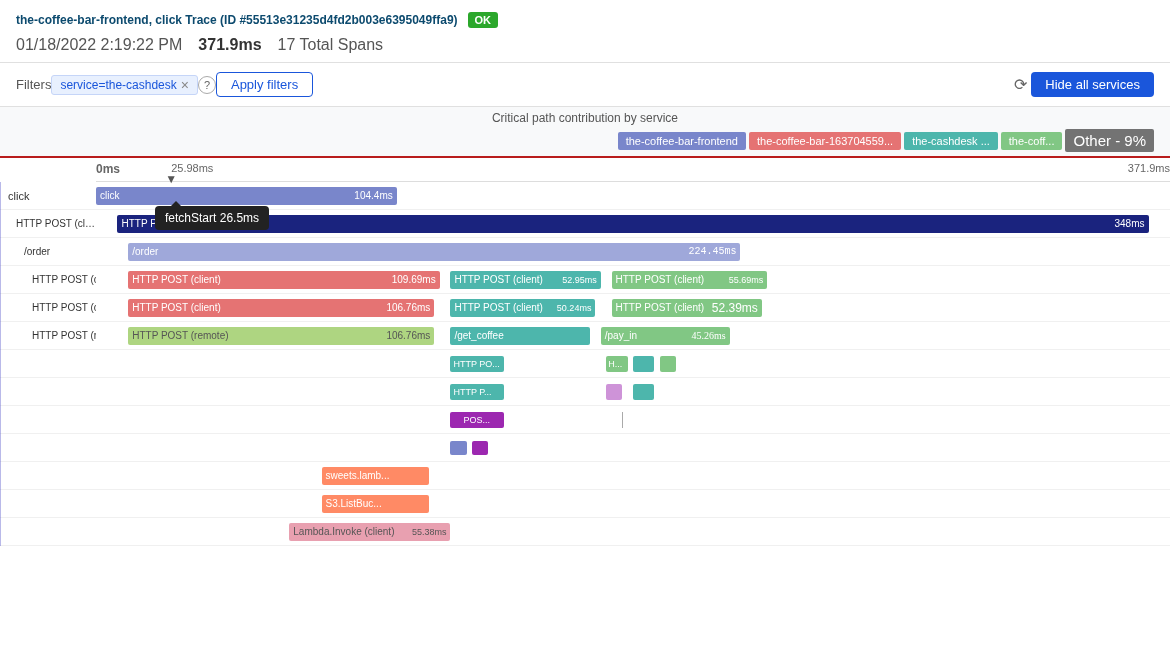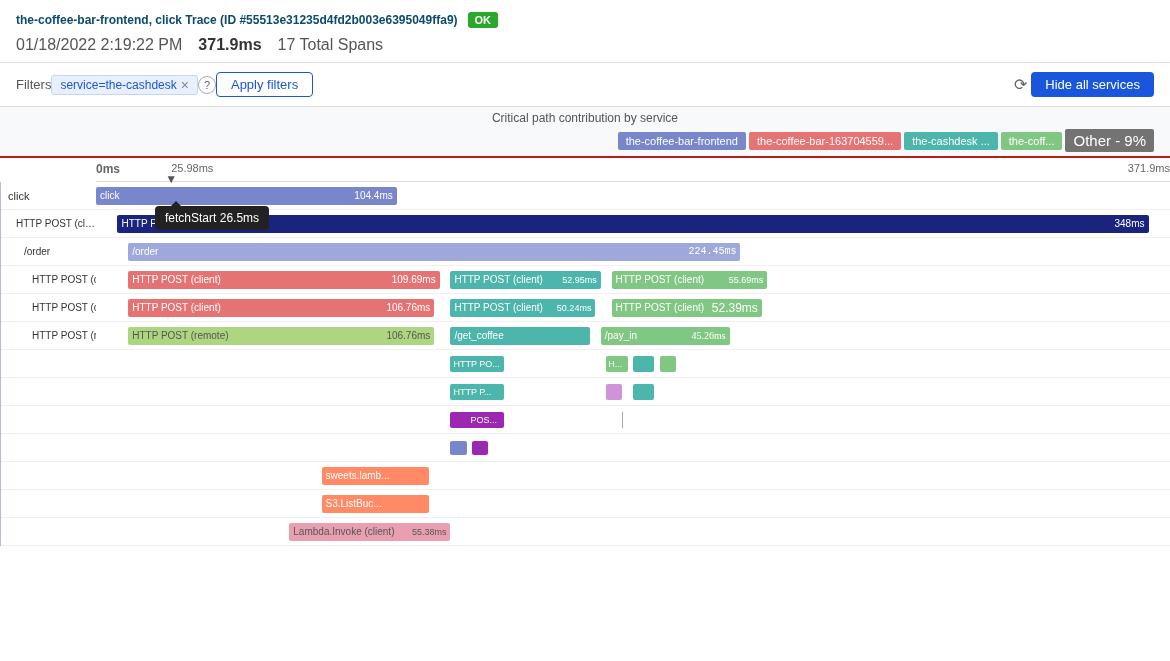--- a/index.html
+++ b/index.html
@@ -141,21 +141,21 @@
     <div style="flex:1; position:relative; height:100%;">
       <div style="position:absolute; height:16px; top:50%; transform:translateY(-50%); border-radius:2px; background:#4db6ac; left:33%; width:5%; display:flex; align-items:center; padding:0 3px; font-size:9px; color:#fff;">HTTP P...</div>
       <div style="position:absolute; height:16px; top:50%; transform:translateY(-50%); border-radius:2px; background:#ce93d8; left:47.5%; width:1.5%; display:flex; align-items:center;"></div>
       <div style="position:absolute; height:16px; top:50%; transform:translateY(-50%); border-radius:2px; background:#4db6ac; left:50%; width:2%; display:flex; align-items:center;"></div>
     </div>
   </div>
 
   <div style="display:flex; align-items:center; height:28px; border-bottom:1px solid #f0f0f0;">
     <div style="width:96px; min-width:96px;"></div>
     <div style="flex:1; position:relative; height:100%;">
-      <div style="position:absolute; height:16px; top:50%; transform:translateY(-50%); border-radius:2px; background:#9c27b0; left:33%; width:5%; display:flex; align-items:center; padding:0 20px; font-size:9px; color:#fff;">POS...</div>
+      <div style="position:absolute; height:16px; top:50%; transform:translateY(-50%); border-radius:2px; background:#9c27b0; left:33%; width:5%; display:flex; align-items:center; padding:0 13px; font-size:9px; color:#fff;">POS...</div>
       <div style="position:absolute; height:16px; top:50%; transform:translateY(-50%); width:1px; background:#aaa; left:49%;"></div>
     </div>
   </div>
 
   <div style="display:flex; align-items:center; height:28px; border-bottom:1px solid #f0f0f0;">
     <div style="width:96px; min-width:96px;"></div>
     <div style="flex:1; position:relative; height:100%;">
       <div style="position:absolute; height:14px; top:50%; transform:translateY(-50%); border-radius:2px; background:#7986cb; left:33%; width:1.5%;"></div>
       <div style="position:absolute; height:14px; top:50%; transform:translateY(-50%); border-radius:2px; background:#9c27b0; left:35%; width:1.5%;"></div>
     </div>

